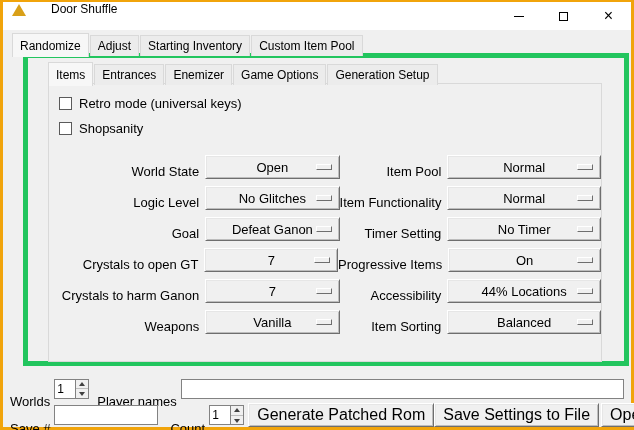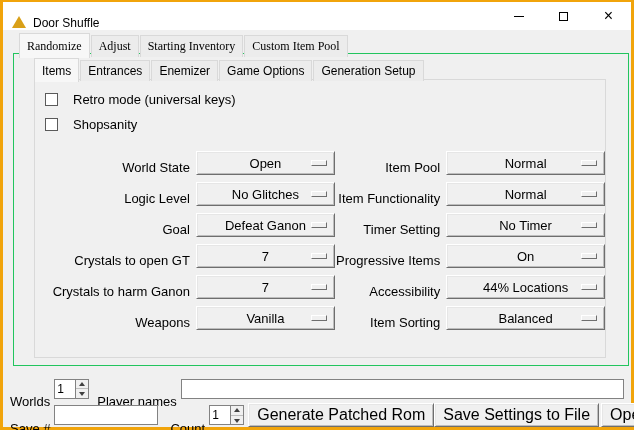--- a/index.html
+++ b/index.html
@@ -3,49 +3,49 @@
 <meta charset="utf-8">
 <style>
   * { box-sizing: border-box; margin: 0; padding: 0; }
   html,body { width:634px; height:430px; }
   body { font-family: "Liberation Sans", sans-serif; font-size:13px; color:#000; }
 
   .window { width:634px; height:430px; border:3px solid #F1A40B; border-top-width:2px;
             background:#f0f0f0; display:flex; flex-direction:column; }
 
   
-  .titlebar { height:28px; background:#ffffff; display:flex; align-items:flex-end; flex:0 0 auto; }
+  .titlebar { height:28px; background:#ffffff; display:flex; align-items:flex-start; flex:0 0 auto;gap:18px; }
   .app-icon { width:16px; height:16px; margin:0 6px 0 8px; position:relative; }
   .app-icon::after { content:""; position:absolute; left:1px; top:2px;
       border-left:7px solid transparent; border-right:7px solid transparent;
       border-bottom:12px solid #d9a018; }
   .win-title { font-size:12px; }
   .win-controls { margin-left:auto; display:flex; height:100%; }
   .win-btn { width:45px; height:100%; display:flex; align-items:center; justify-content:center; cursor:default; }
   .ico-min { width:10px; height:1px; background:#000; }
   .ico-max { width:9px; height:9px; border:1px solid #000; }
   .ico-close { font-size:16px; line-height:1; }
 
   
   .content { position:relative; flex:1; background:#f0f0f0; }
 
   .tabs { display:flex; align-items:flex-end; }
   .tab { padding:3px 7px; font-size:12px; background:#ececec; border:1px solid #d9d9d9;
          border-bottom:none; margin-right:1px; position:relative; }
   .tab.active { background:#f7f7f7; padding-top:5px; padding-bottom:4px; z-index:3; margin-bottom:-1px; }
 
-  .main-tabs { position:absolute; top:3px; left:16px; z-index:2;font-family:Liberation Serif, serif; }
-  .main-pane { position:absolute; top:23px; left:10px; right:2px; height:313px;
-               border:1px solid #22c55e; background:#f0f0f0; }
+  .main-tabs { position:absolute; top:3px; left:9px; z-index:2; }
+  .main-pane { position:absolute; top:23px; left:20px; right:2px; height:313px;
+               border:5px solid #22c55e; background:#f0f0f0; }
 
   .sub-tabs { position:absolute; top:4px; left:20px; z-index:2; }
   .sub-pane { position:absolute; top:25px; left:20px; right:22px; height:279px;
               border:1px solid #d9d9d9; background:#f0f0f0; padding:7px 0 0 10px; }
 
-  .checkrow { display:flex; align-items:center; height:25px;gap:8px; }
+  .checkrow { display:flex; align-items:center; height:25px; }
   .checkbox-box { width:13px; height:13px; background:#fff; border:1px solid #5a5a5a; margin-right:7px; flex:0 0 auto; }
 
   .formgrid { margin-top:7px; }
   .formrow { display:flex; align-items:flex-end; height:31px; }
   .flabel { white-space:nowrap; }
   .flabel.l { width:146px; text-align:right; margin-right:6px; }
   .flabel.r { width:106px; text-align:right; margin-right:6px; }
 
   .tkbtn { background:#f0f0f0; border:1px solid; border-color:#ffffff #6e6e6e #6e6e6e #ffffff;
            box-shadow: inset 1px 1px 0 #e6e6e6, inset -1px -1px 0 #bdbdbd;

